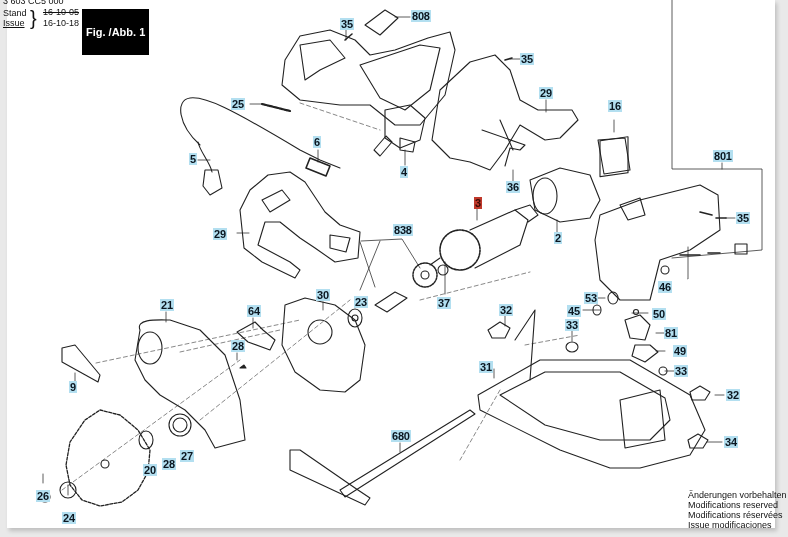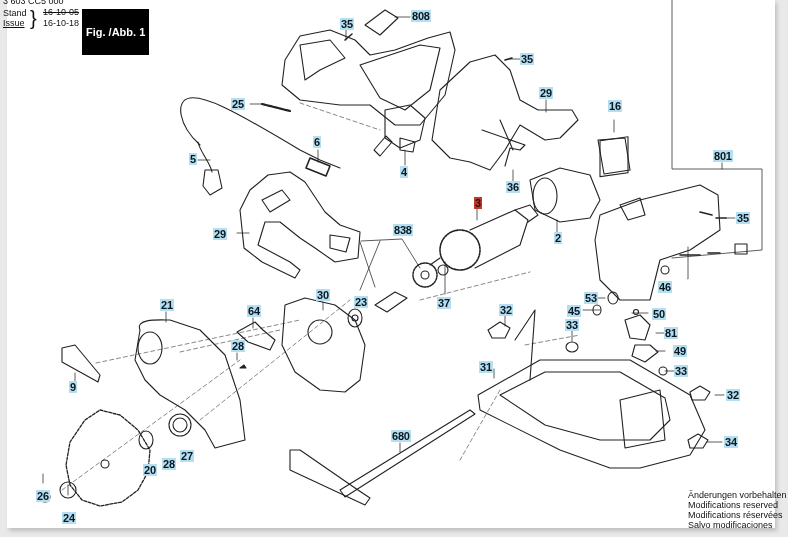--- a/index.html
+++ b/index.html
@@ -276,14 +276,14 @@
   <span class="lbl" style="left:162px;top:458px">28</span>
   <span class="lbl" style="left:180px;top:450px">27</span>
   <span class="lbl" style="left:36px;top:490px">26</span>
   <span class="lbl" style="left:62px;top:512px">24</span>
 </div>
 
 <div class="note">
   <div>Änderungen vorbehalten</div>
   <div>Modifications reserved</div>
   <div>Modifications réservées</div>
-  <div>Salvo modificaciones</div>
+  <div>Issue modificaciones</div>
 </div>
 
 </body></html>

